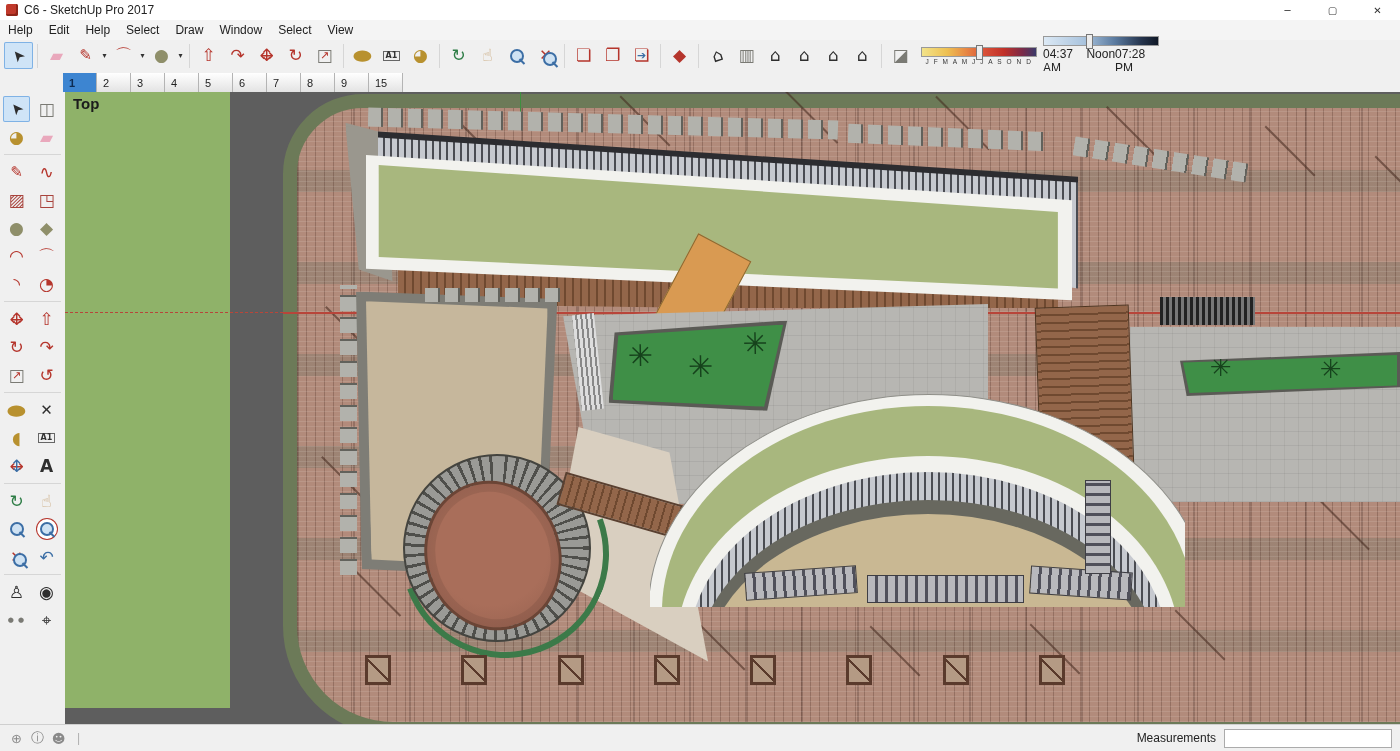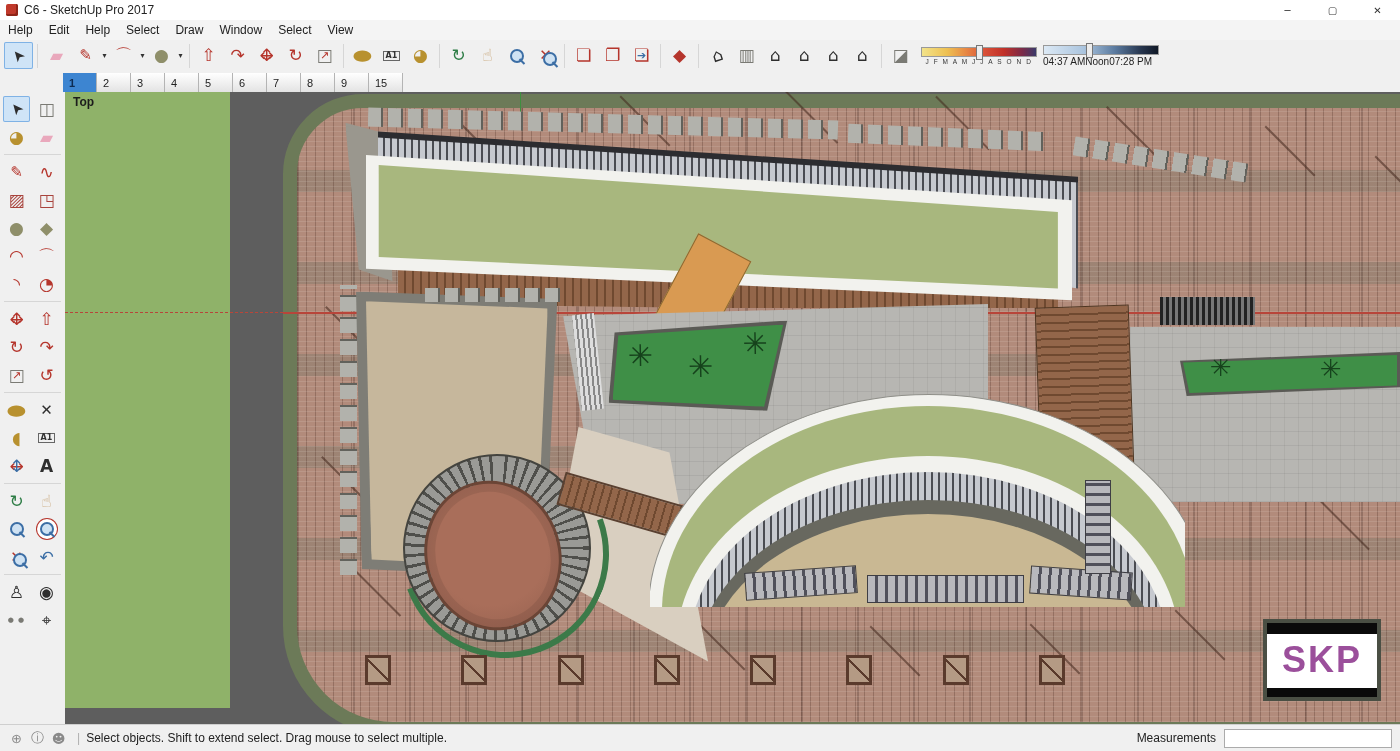--- a/index.html
+++ b/index.html
@@ -45,21 +45,21 @@
   .mag::after{content:"";position:absolute;width:2px;height:7px;background:#3c6ea5;
        left:9px;top:7px;transform:rotate(-45deg);}
   .magover{position:absolute;right:3px;bottom:3px;}
   
   .shadow-widget{margin-left:6px;width:116px;flex:none;}
   .sl-bar{height:8px;border:1px solid #999;position:relative;background:#ddd;}
   .sl-bar.months{background:linear-gradient(90deg,#f2e38a,#eec052 22%,#e88a44 38%,#d85038 55%,#c03028 72%,#7a2a48 88%,#3a3a6a);}
   .sl-bar.timeg{background:linear-gradient(90deg,#dce9f5,#aac4de 35%,#5b7ba0 62%,#27364f 85%,#101826);}
   .thumb{position:absolute;top:-3px;width:5px;height:13px;background:#ececec;border:1px solid #777;}
   .sl-labels{font-size:6.5px;letter-spacing:1.6px;color:#333;text-align:center;margin-top:1px;white-space:nowrap;}
-  .time-labels{display:flex;justify-content:flex-start;font-size:10px;letter-spacing:0;color:#222;margin-top:1px;}
+  .time-labels{display:flex;justify-content:flex-end;font-size:12px;letter-spacing:0;color:#222;margin-top:1px;}
 
   
   .tabsbar{position:absolute;left:0;top:71px;right:0;height:21px;background:#f0f0f0;
            display:flex;align-items:flex-end;padding-left:63px;border-bottom:1px solid #c8c8c8;}
   .tab{min-width:34px;height:19px;background:linear-gradient(#ffffff,#e3e3e3);
        border-right:1px solid #b4b4b4;font-size:11px;display:flex;align-items:center;
        padding-left:6px;box-sizing:border-box;}
   .tab.active{background:#3d85d1;color:#0d2b52;font-weight:bold;}
 
   
@@ -97,21 +97,21 @@
   .planter-sq{width:26px;height:30px;border:3px solid #5a3a2c;background:
       linear-gradient(45deg, transparent 46%, #5a3a2c 46% 54%, transparent 54%), #b49a84;
       box-sizing:border-box;}
   .gridtex{background-image:
       repeating-linear-gradient(0deg, rgba(0,0,0,.06) 0 1px, transparent 1px 14px),
       repeating-linear-gradient(90deg, rgba(0,0,0,.05) 0 1px, transparent 1px 14px);}
   .skp-sign{border:4px solid #4a4f44;background:#ffffff;box-sizing:border-box;}
   .skp-band{position:absolute;left:0;right:0;background:#0a0a0a;}
   .skp-text{position:absolute;left:0;right:0;top:16px;text-align:center;
             font-size:36px;font-weight:bold;color:#9b4f9b;letter-spacing:2px;}
-  .view-label{font-weight:bold;font-size:12px;color:#1c1c1c;}
+  .view-label{font-weight:bold;font-size:15px;color:#1c1c1c;}
 
   
   .statusbar{position:absolute;left:0;bottom:0;right:0;height:26px;background:#f0f0f0;
              border-top:1px solid #cfcfcf;display:flex;align-items:center;font-size:12px;padding:0 8px;}
   .sicon{width:17px;height:17px;display:flex;align-items:center;justify-content:center;
          color:#8a8a8a;font-size:13px;font-family:"DejaVu Sans",sans-serif;margin-right:4px;}
   .sdiv{color:#b0b0b0;margin:0 6px;}
   .meas-label{margin-left:auto;text-align:right;}
   .meas-input{width:160px;height:17px;border:1px solid #ababab;background:#fff;margin-left:8px;
               font-size:11px;padding:0 3px;}
@@ -487,30 +487,24 @@
     <div class="planter-sq"></div>
     <div class="planter-sq"></div>
     <div class="planter-sq"></div>
     <div class="planter-sq"></div>
     <div class="planter-sq"></div>
     <div class="planter-sq"></div>
     <div class="planter-sq"></div>
     <div class="planter-sq"></div>
   </div>
 
-  <div class="abs skp-sign" style="left:1198px;top:527px;width:118px;height:82px">
-    <div class="skp-band" style="top:0;height:11px"></div>
-    <div class="skp-text">SKP</div>
-    <div class="skp-band" style="bottom:0;height:9px"></div>
-  </div>
 
   <div class="abs view-label" style="left:8px;top:3px">Top</div>
 </div>
 
 <div class="statusbar">
   <span class="sicon">⊕</span>
   <span class="sicon">ⓘ</span>
   <span class="sicon">☻</span>
   <span class="sdiv">|</span>
-  <span>Select objects. Shift to extend select. Drag mouse to select multiple.</span>
   <span class="meas-label">Measurements</span>
   <input class="meas-input" value="" style="">
 </div>
 
 </body></html>

